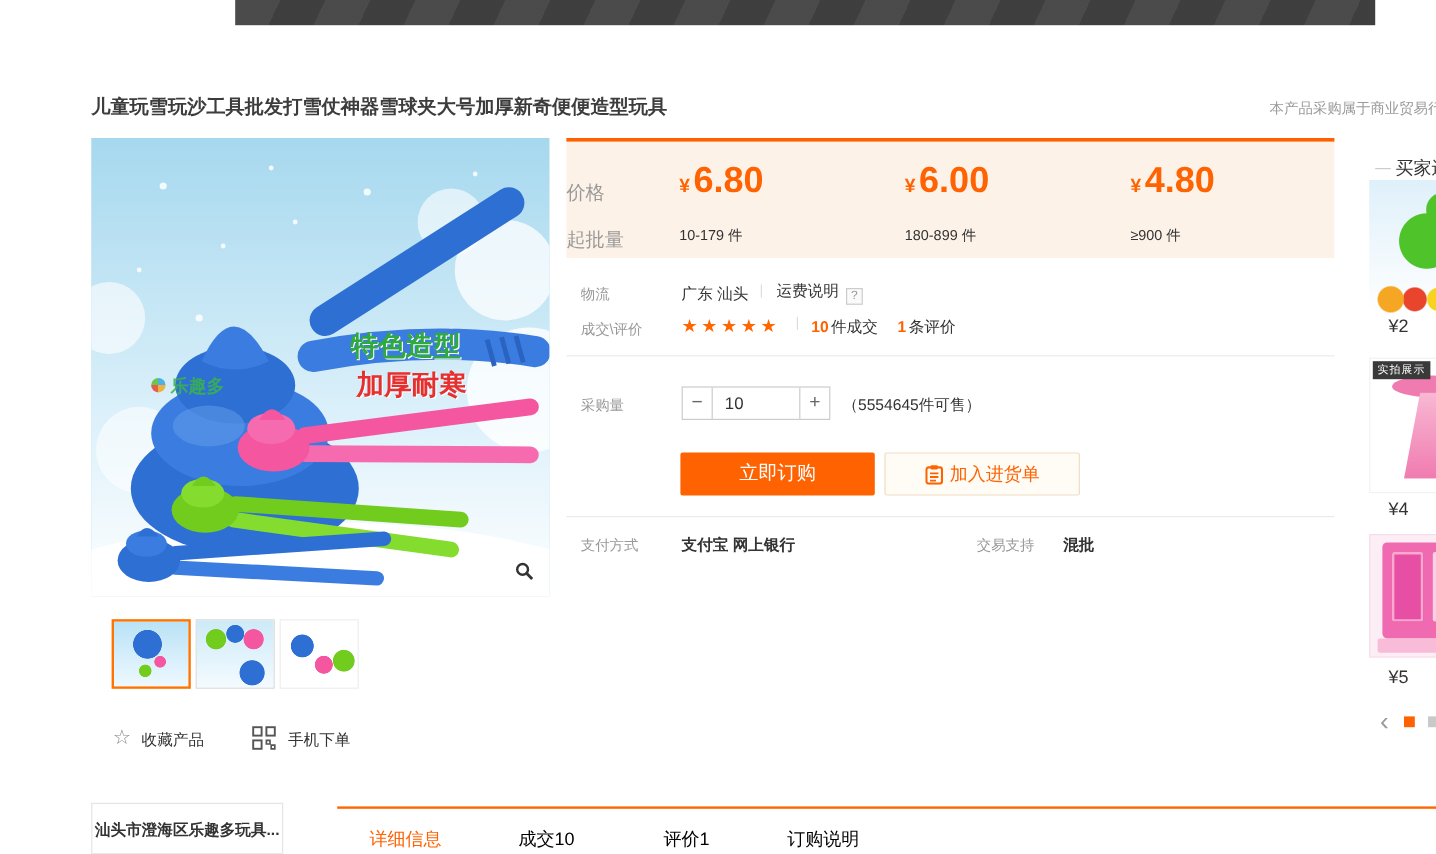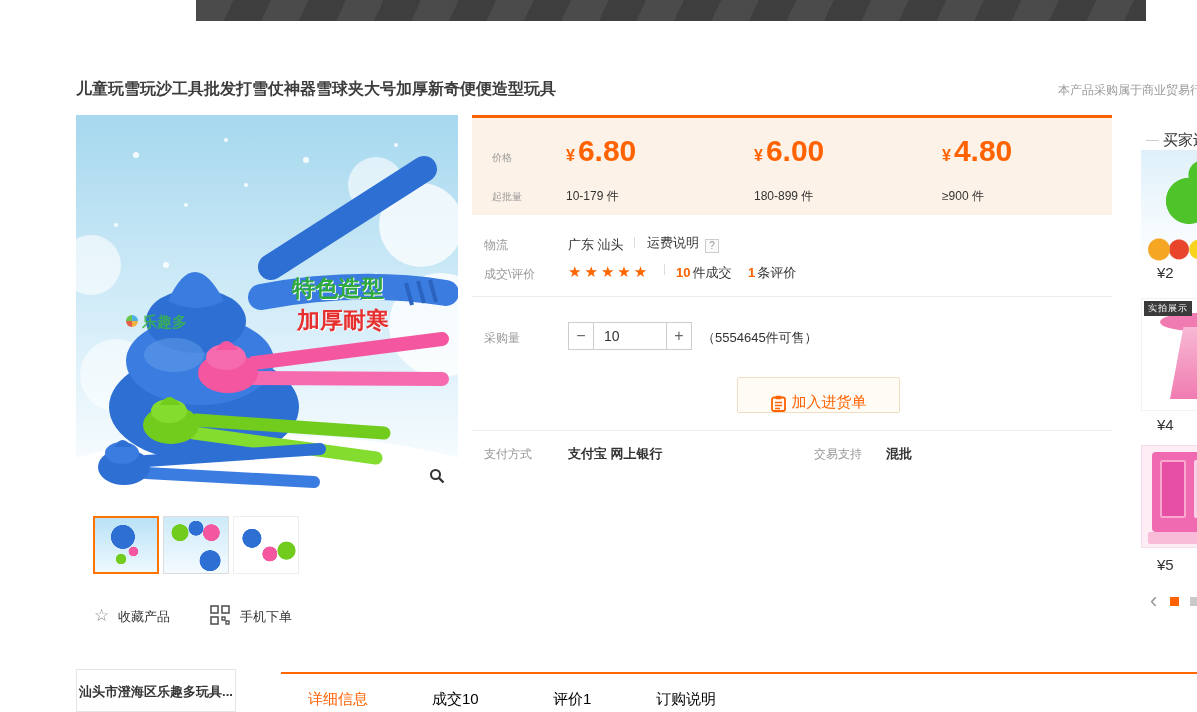--- a/index.html
+++ b/index.html
@@ -61,21 +61,21 @@
 
   
   .fav-star { position:absolute; left:94px; top:605px; font-size:17px; color:#888; cursor:pointer; }
   .fav-label { position:absolute; left:118px; top:608px; font-size:13px; color:#333; cursor:pointer; }
   .qr-icon { position:absolute; left:210px; top:605px; cursor:pointer; }
   .mob-label { position:absolute; left:240px; top:608px; font-size:13px; color:#333; cursor:pointer;text-align:right; }
 
   
   .pricebox { position:absolute; left:472px; top:115px; width:640px; height:100px;
     background:#fdf2e8; border-top:3px solid #ff6000; }
-  .plabel { position:absolute; left:20px; font-size:10px; color:#999; }
+  .plabel { position:absolute; left:0; font-size:16px; color:#999; }
   .tier { position:absolute; top:0; }
   .tprice { position:absolute; top:16px; color:#ff6200; white-space:nowrap; }
   .tprice .yen { font-size:16px; font-weight:bold; margin-right:3px; }
   .tprice .num { font-size:30px; font-weight:bold; }
   .tqty { position:absolute; top:70px; font-size:12px; color:#333; white-space:nowrap; }
 
   .rowlabel { position:absolute; font-size:12px; color:#999; }
   .rowval { position:absolute; font-size:12px; color:#333; white-space:nowrap; }
   .pipe { display:inline-block; width:1px; height:11px; background:#ddd; margin:0 12px; vertical-align:-1px; }
   .helpq { display:inline-block; width:14px; height:14px; border:1px solid #ccc; background:#fafafa; color:#999;
@@ -90,21 +90,21 @@
     line-height:26px; text-align:center; cursor:pointer; }
   .step-val { width:72px; height:28px; border:1px solid #ccc; border-left:none; border-right:none;
     font-size:14px; color:#333; line-height:26px; padding-left:10px; }
   .stock-note { position:absolute; left:702px; top:329px; font-size:13px; color:#333; }
 
   
   .order-btn { position:absolute; left:567px; top:377px; width:162px; height:36px; background:#ff6200;
     color:#fff; font-size:16px; text-align:center; line-height:36px; border-radius:2px; cursor:pointer; }
   .cart-btn { position:absolute; left:737px; top:377px; width:163px; height:36px; background:#fffcf6;
     border:1px solid #f0ddc4; color:#ff6200; font-size:15px; border-radius:2px; cursor:pointer;
-    display:flex; align-items:flex-end; justify-content:center; gap:6px; }
+    display:flex; align-items:center; justify-content:center; gap:6px; }
 
   
   .pay-methods { position:absolute; left:568px; top:445px; font-size:13px; font-weight:bold; color:#333; }
   .mix { position:absolute; left:886px; top:445px; font-size:13px; font-weight:bold; color:#333; }
 
   
   .sb-dash { position:absolute; left:1146px; top:140px; width:13px; height:1px; background:#ccc; }
   .sb-header { position:absolute; left:1163px; top:131px; font-size:15px; color:#333; white-space:nowrap; }
   .sb-card { position:absolute; left:1141px; width:100px; cursor:pointer; }
   .sb-img1 { top:150px; height:113px; background:
@@ -277,20 +277,21 @@
   <div class="divider" style="top:296px"></div>
 
   <span class="rowlabel" style="left:484px; top:330px">采购量</span>
   <div class="stepper">
     <div class="step-btn">−</div>
     <div class="step-val">10</div>
     <div class="step-btn">+</div>
   </div>
   <span class="stock-note">（5554645件可售）</span>
 
+  <div class="order-btn">立即订购</div>
   <div class="cart-btn">
     <svg width="15" height="17" viewBox="0 0 15 17">
       <rect x="1" y="2.5" width="13" height="13.5" rx="2" fill="none" stroke="#ff6200" stroke-width="1.8"></rect>
       <rect x="4.5" y="0.8" width="6" height="3.4" rx="1" fill="#ff6200"></rect>
       <path d="M4 7.5h7 M4 10.5h7 M4 13.5h5" stroke="#ff6200" stroke-width="1.5"></path>
     </svg>
     <span>加入进货单</span>
   </div>
 
   <div class="divider" style="top:430px"></div>

